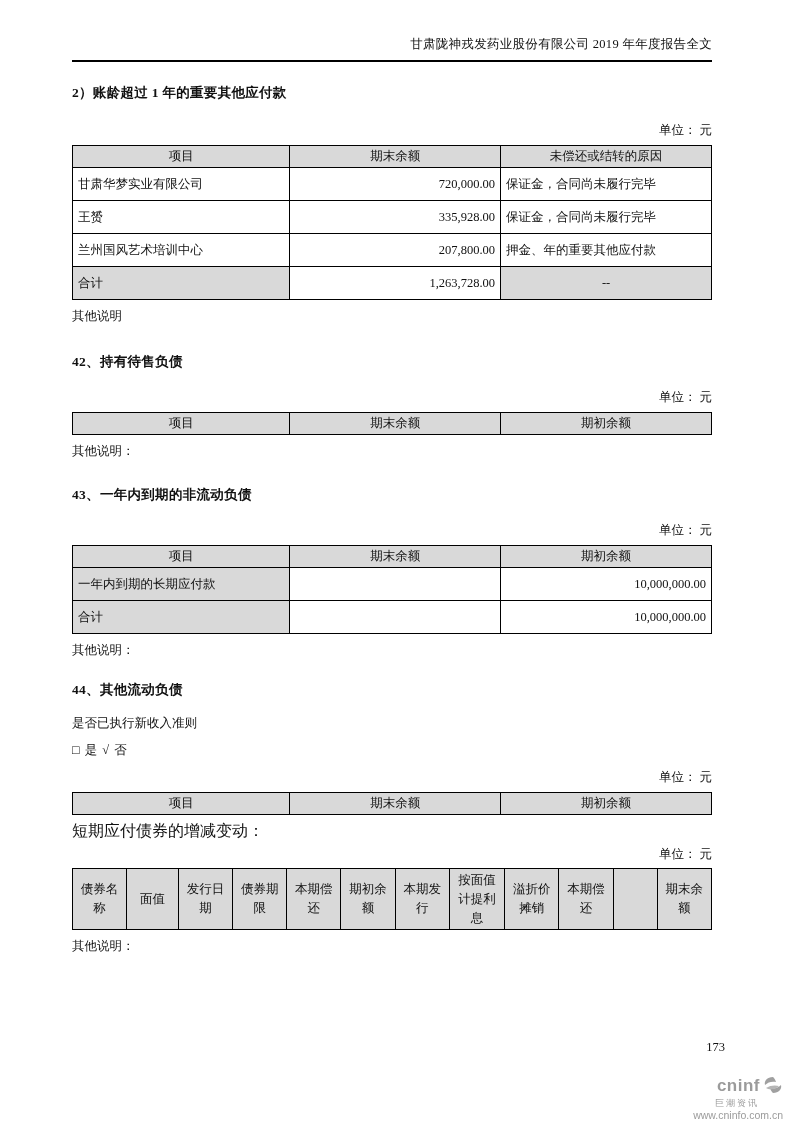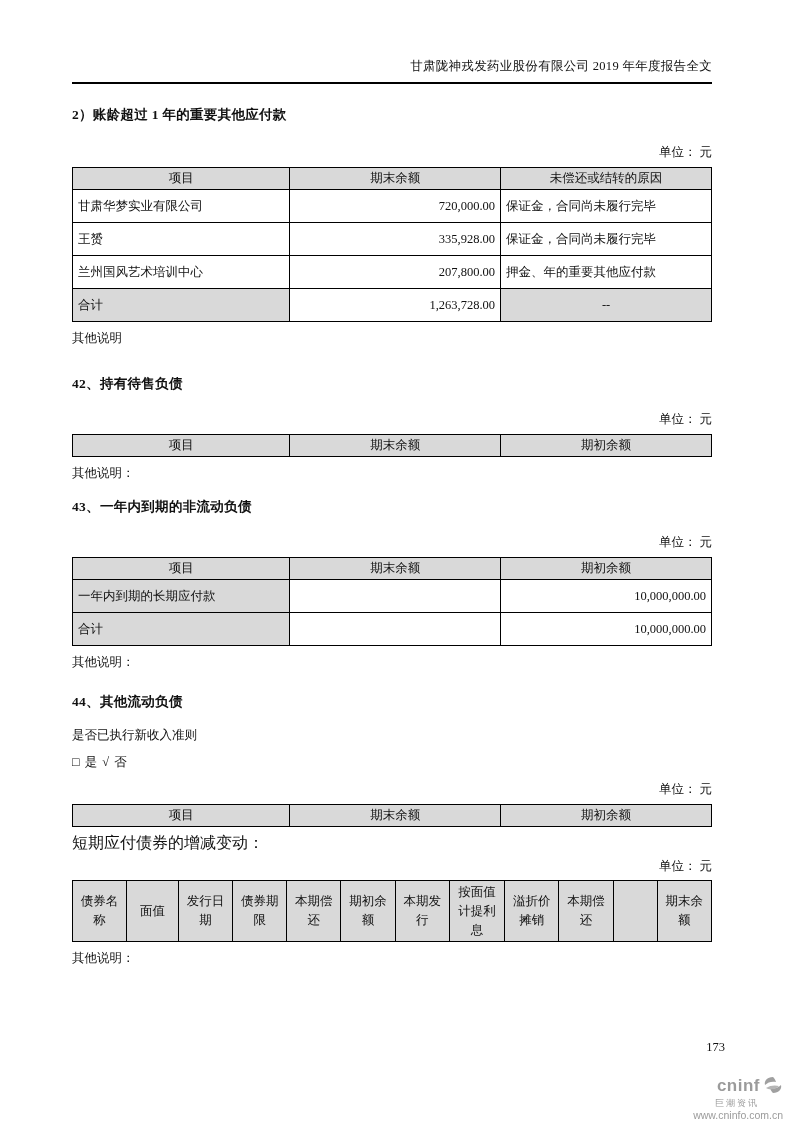--- a/index.html
+++ b/index.html
@@ -10,36 +10,36 @@
     height: 1122px;
     margin: 0 auto;
     background: #ffffff;
     font-family: "Liberation Serif", "DejaVu Serif", serif;
     color: #111111;
     overflow: hidden;
   }
   .content { padding: 0 81px 0 72px; }
 
   .doc-header {
-    padding-top: 58px;
+    padding-top: 36px;
     padding-bottom: 7px;
     border-bottom: 2px solid #000;
     text-align: right;
     font-size: 12.5px;
     letter-spacing: 0.3px;
   }
 
   .section-heading {
     font-size: 13.5px;
     font-weight: bold;
     letter-spacing: 0.3px;
   }
   .h-sub2 { margin-top: 22px; }
   .h-42 { margin-top: 28px; }
-  .h-43 { margin-top: 16px; }
+  .h-43 { margin-top: 26px; }
   .h-44 { margin-top: 22px; }
 
   .unit-label {
     text-align: right;
     font-size: 12.5px;
     margin-bottom: 6px;
   }
   .u-1 { margin-top: 20px; }
   .u-2, .u-3 { margin-top: 18px; }
   .u-4 { margin-top: 10px; }

